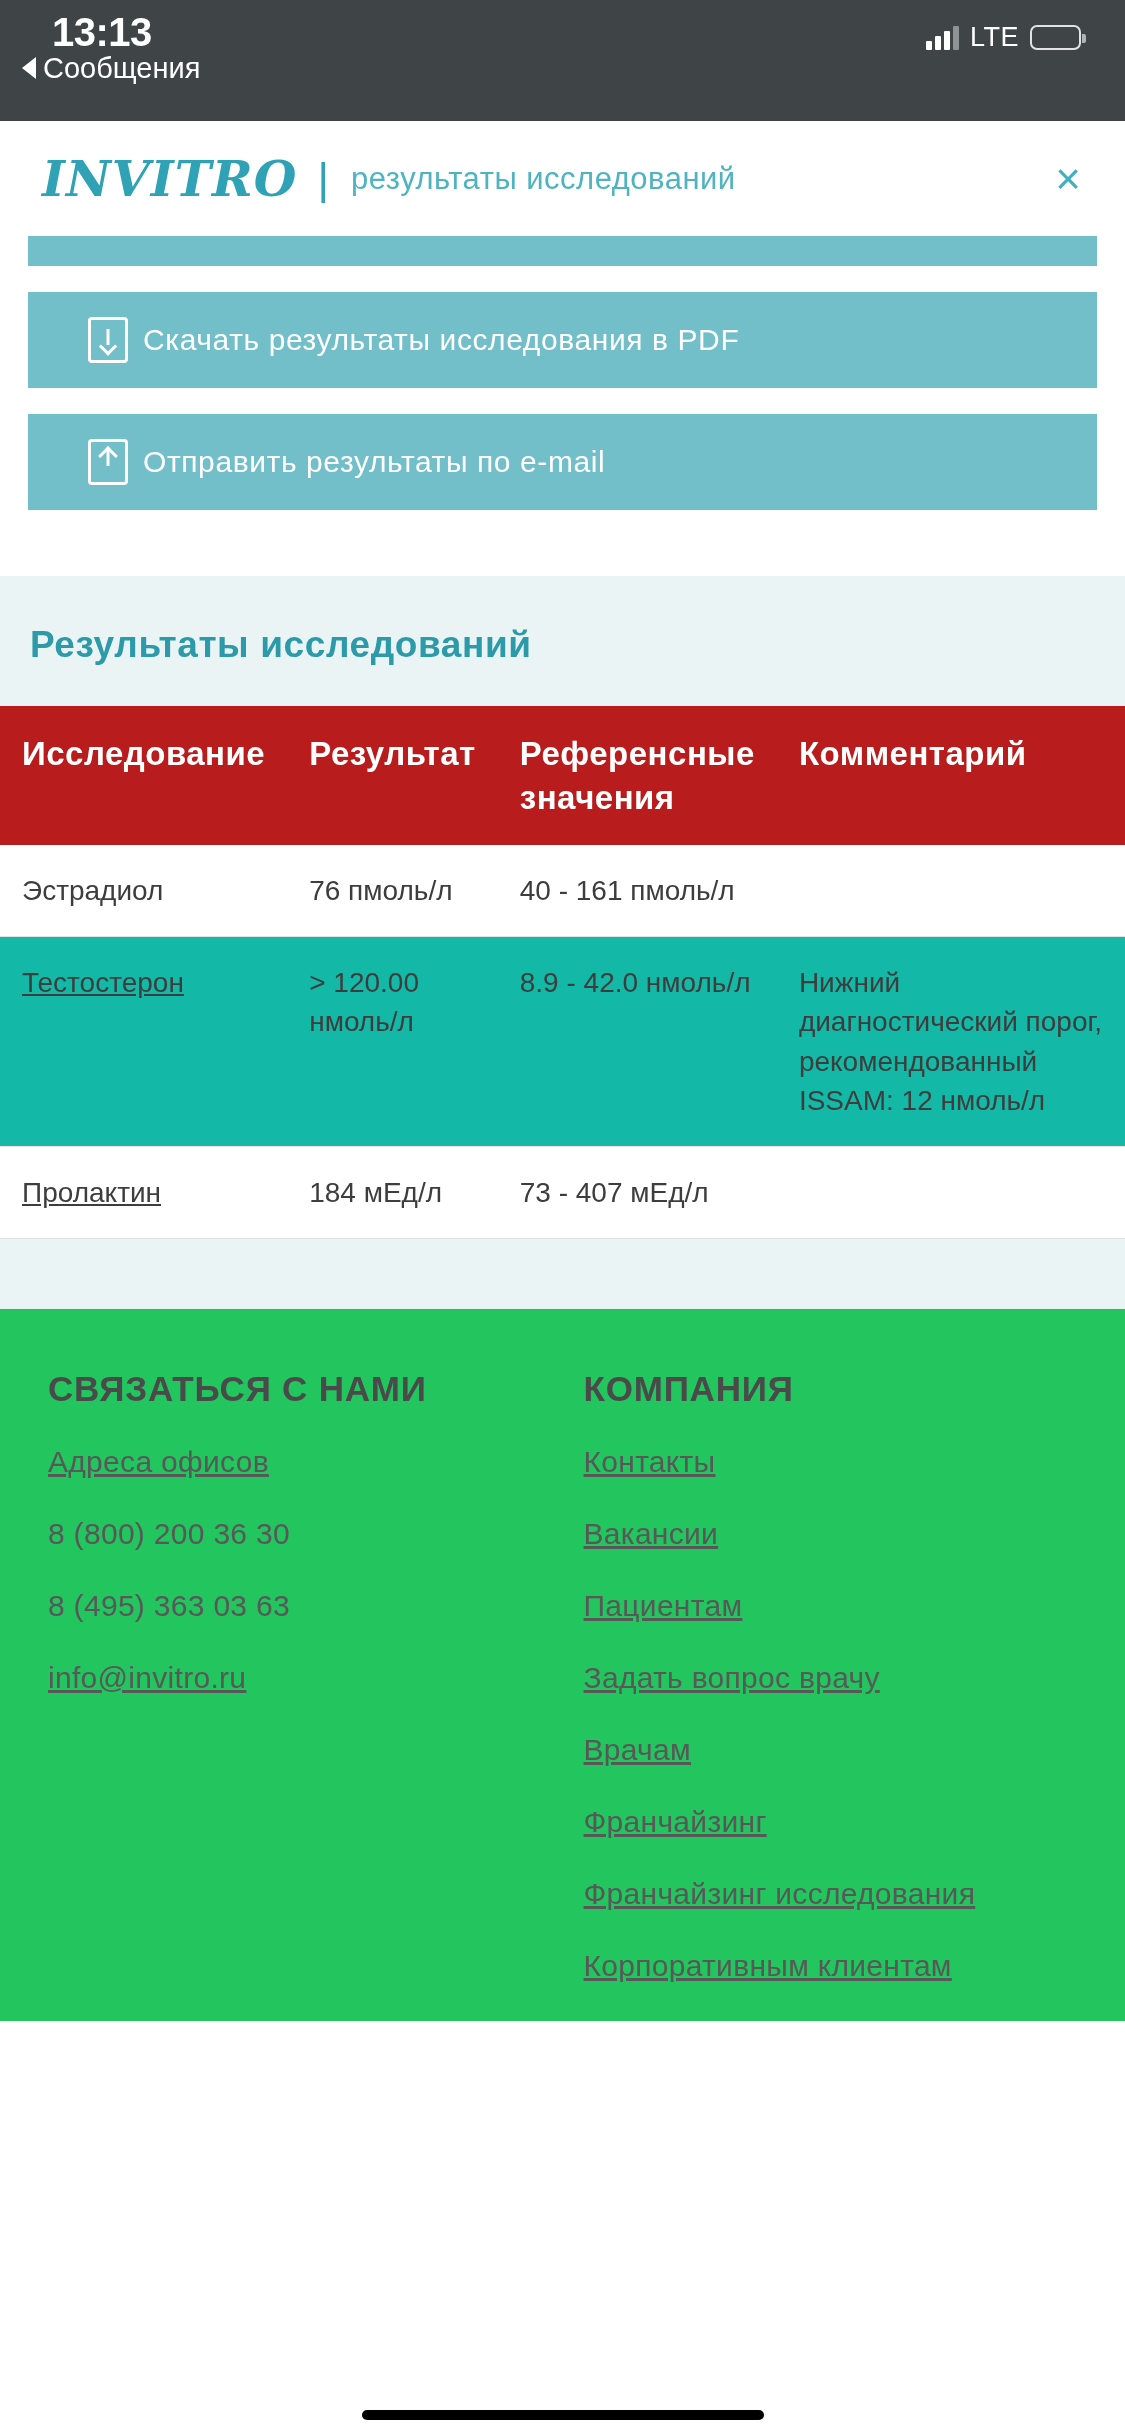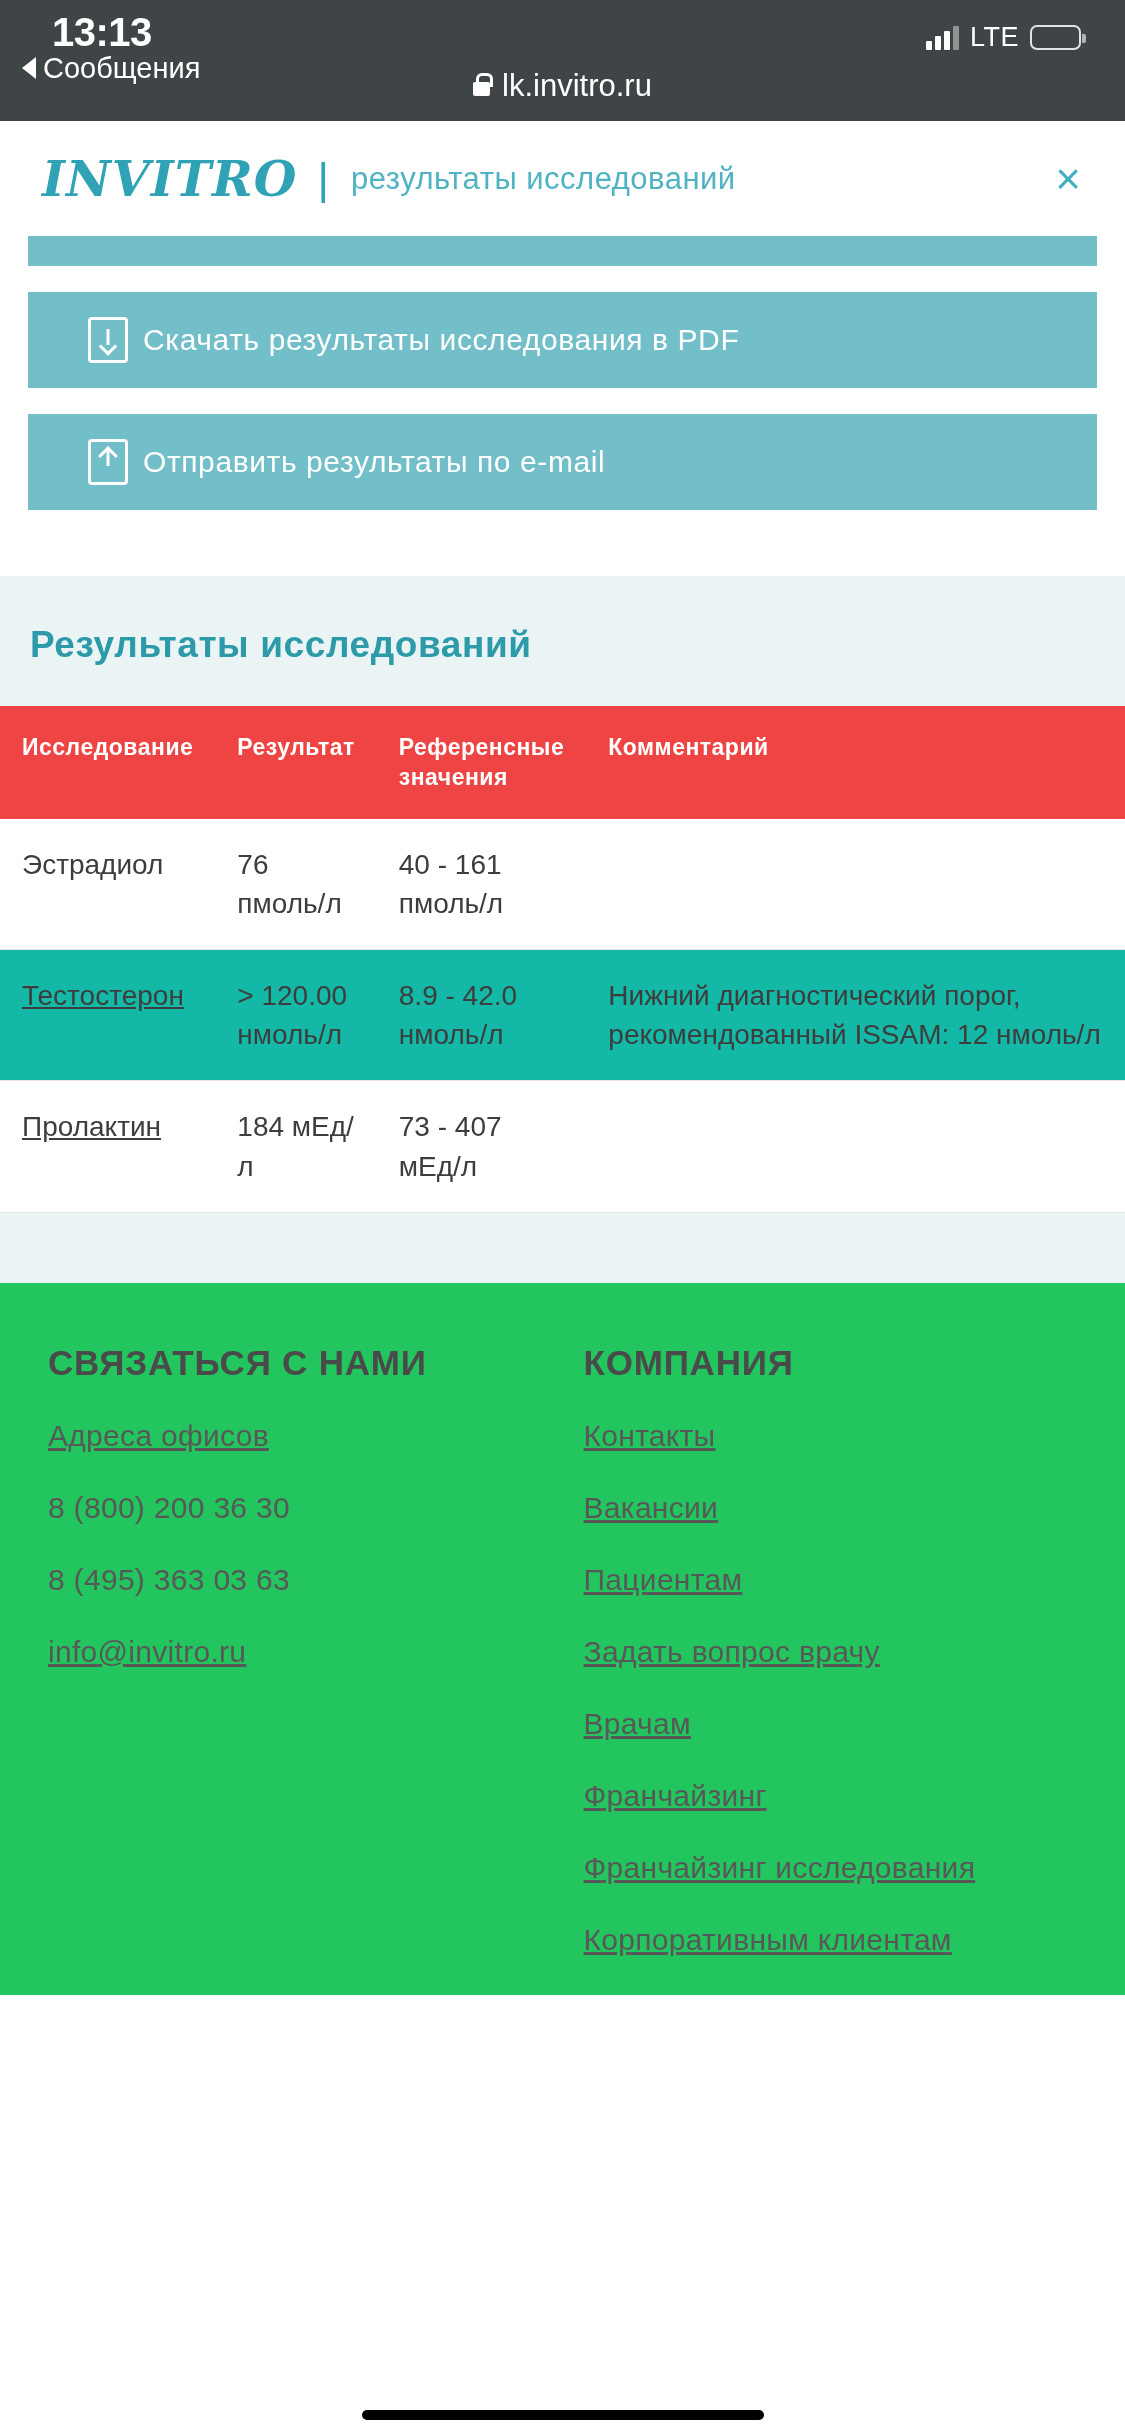--- a/index.html
+++ b/index.html
@@ -219,23 +219,23 @@
     letter-spacing: 0.6px;
     padding: 0 30px 40px;
   }
   table.results-table {
     width: 100%;
     border-collapse: collapse;
     background: #ffffff;
     font-size: 28px;
   }
   table.results-table thead th {
-    background: #ef4444;
+    background: #b91c1c;
     color: #ffffff;
-    font-size: 23px;
+    font-size: 33px;
     font-weight: 700;
     text-align: left;
     padding: 26px 22px;
     vertical-align: top;
     letter-spacing: 0.5px;
     line-height: 1.32;
   }
   table.results-table td {
     padding: 26px 22px;
     vertical-align: top;
@@ -304,24 +304,20 @@
     <span class="signal">
         <i></i>
         <i></i>
         <i></i>
         <i></i>
       </span>
     <span class="lte">LTE</span>
     <span class="battery"><span class="fill"></span></span>
   </div>
 
-  <div class="url-bar">
-    <span class="lock"></span>
-    <span>lk.invitro.ru</span>
-  </div>
 </div>
 
 <div class="site-header">
   <span class="logo">INVITRO</span>
   <span class="logo-divider">|</span>
   <span class="header-sub">результаты исследований</span>
   <span class="header-close">×</span>
 </div>
 
 <div class="actions">

